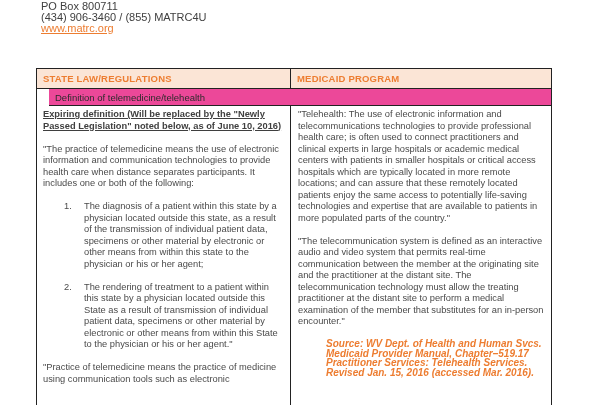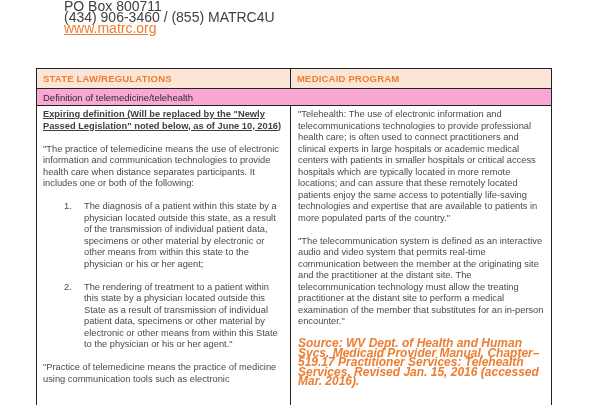--- a/index.html
+++ b/index.html
@@ -5,58 +5,59 @@
   * { margin:0; padding:0; box-sizing:border-box; }
   html,body { background:#ffffff; }
   body {
     width:612px; height:405px; overflow:hidden; position:relative;
     font-family:"Liberation Sans", sans-serif;
     color:#3b3b3b;
   }
   .page { position:absolute; inset:0; background:#ffffff; }
 
   
-  .letterhead { position:absolute; left:64px; top:1px; font-size:14px; line-height:11px; color:#404040; }
+  .letterhead { position:absolute; left:41px; top:1px; font-size:11px; line-height:11px; color:#404040; }
   .weblink { color:#ED7D31; text-decoration:underline; cursor:pointer; display:inline-block; }
 
   
   .doc-table {
     position:absolute; left:36px; top:68px; width:516px; height:337px;
     border-left:1.5px solid #222; border-right:1.5px solid #222; border-top:1.5px solid #222;
     overflow:hidden;
   }
   .hdr-row { display:flex; height:20px; border-bottom:1.5px solid #222; background:#FBE5D6; }
   .hdr-cell {
     font-size:9.5px; font-weight:bold; color:#ED7D31;
     padding:4px 0 0 6px; letter-spacing:0.2px;
   }
   .hdr-cell.left  { width:254px; border-right:1px solid #222; }
   .hdr-cell.right { flex:1; }
 
   .section-row {
-    height:17px; background:#f9a8d4; border-bottom:1.5px solid #222;
-    font-size:9.5px; color:#2b2b2b; padding:3px 0 0 6px;
+    height:17px; background:#ec4899; border-bottom:1.5px solid #222;
+    font-size:9.5px; color:#2b2b2b; padding:3px 0 0 6px;margin-left:12px;
   }
 
   .content-row { display:flex; height:300px; }
   .cell { font-size:9.3px; line-height:11.5px; color:#4a4a4a; }
   .cell.left  { width:254px; border-right:1px solid #222; padding:3px 8px 0 6px; }
   .cell.right { flex:1; padding:3px 7px 0 7px; }
 
   .hd { font-weight:bold; text-decoration:underline; color:#3f3f3f; }
   .cell p, .cell .hd, .cell .li { margin-bottom:0; }
   .gap { height:11.5px; }
 
   .li { display:flex; }
   .li-num  { width:20px; margin-left:21px; flex-shrink:0; }
   .li-text { flex:1; }
 
   .source {
-    font-size:12px; line-height:9.6px; font-weight:bold; font-style:italic;
+    font-size:10px; line-height:9.6px; font-weight:bold; font-style:italic;
     color:#ED7D31;
+    margin-left:28px;
   }
 </style>
 </head>
 <body>
 
 <div class="page">
 
   <div class="letterhead">
     <div>PO Box 800711</div>
     <div>(434) 906-3460 / (855) MATRC4U</div>

